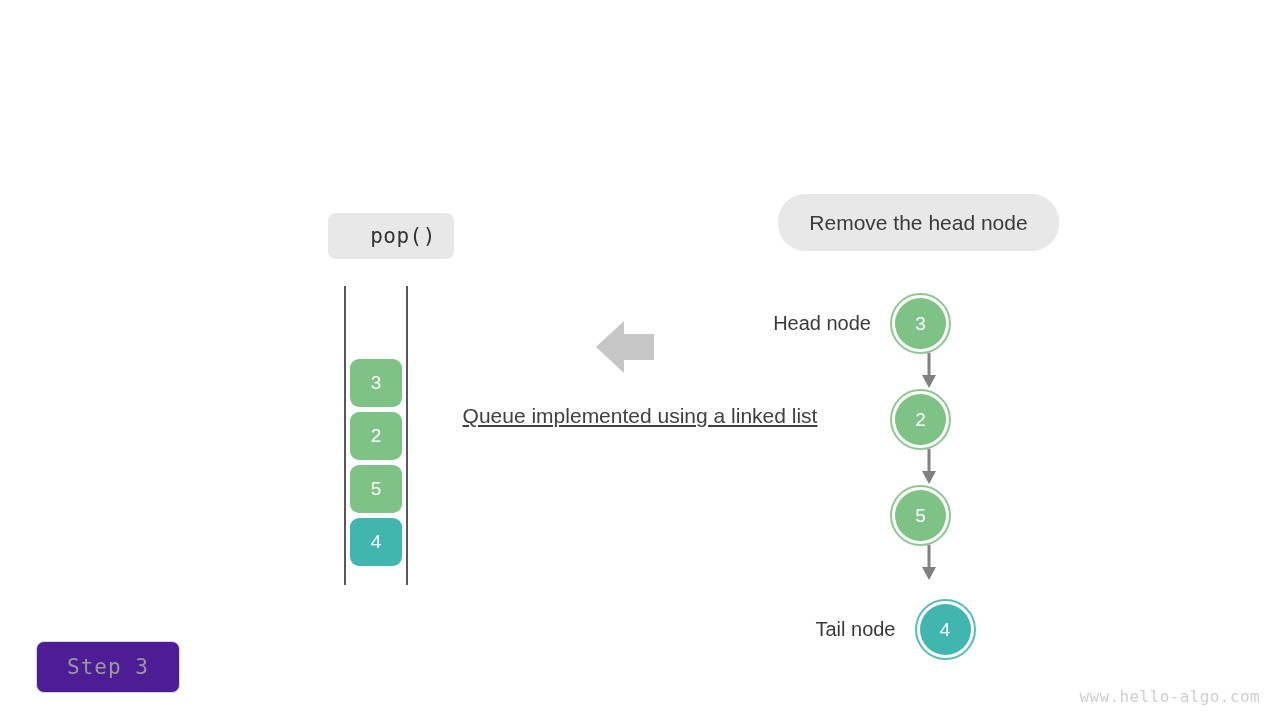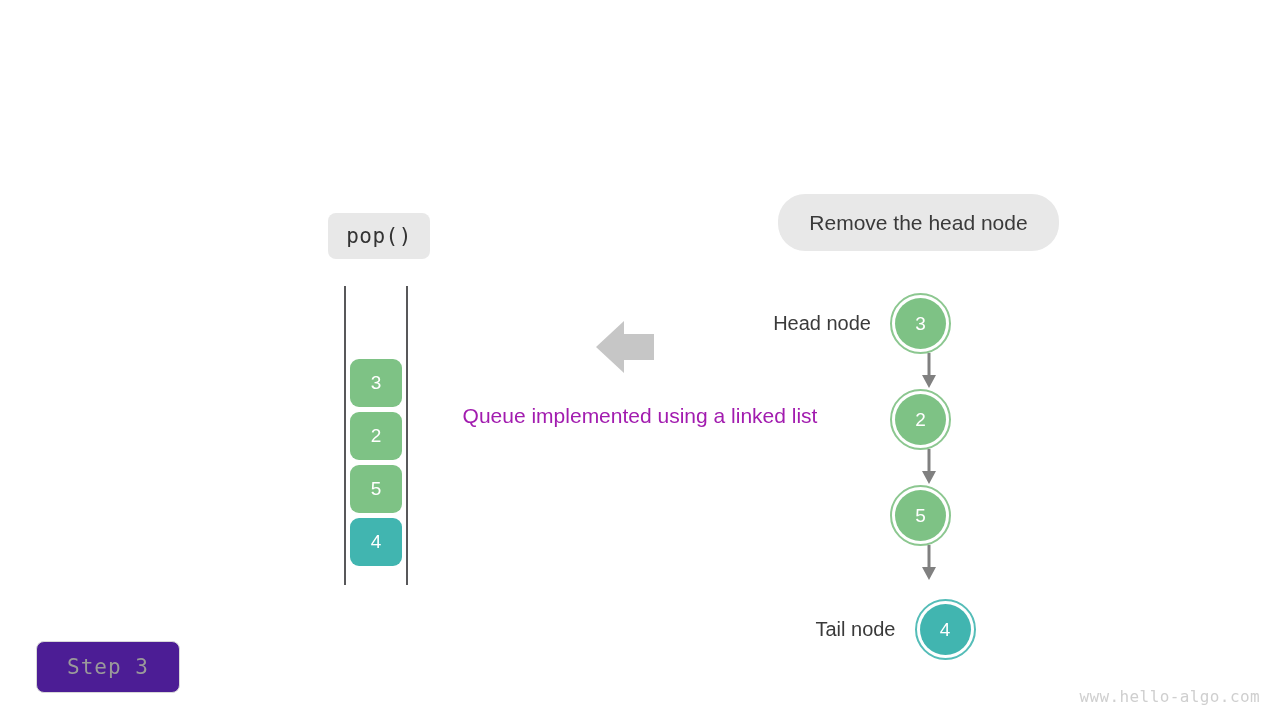--- a/index.html
+++ b/index.html
@@ -29,20 +29,21 @@
     white-space: nowrap;
   }
   #op-pill {
     left: 328px;
     top: 213px;
     width: 102px;
     height: 46px;
     font-family: "DejaVu Sans Mono", "Liberation Mono", monospace;
     font-size: 21px;
     letter-spacing: 0.5px;
+    padding-left: 24px;
   }
   #desc-pill {
     left: 778px;
     top: 194px;
     width: 281px;
     height: 57px;
     font-size: 21px;
     color: #3a3a3a;
     border-radius: 27px;
   }
@@ -99,22 +100,23 @@
   }
 
   
   #caption {
     position: absolute;
     left: 437px;
     top: 404px;
     width: 406px;
     text-align: center;
     font-size: 21px;
-    color: #a21caf;
+    color: #404040;
     white-space: nowrap;
+    text-decoration: underline;
   }
 
   
   #linked-list {
     position: absolute;
     left: 740px;
     top: 286px;
     width: 260px;
     height: 360px;
   }

